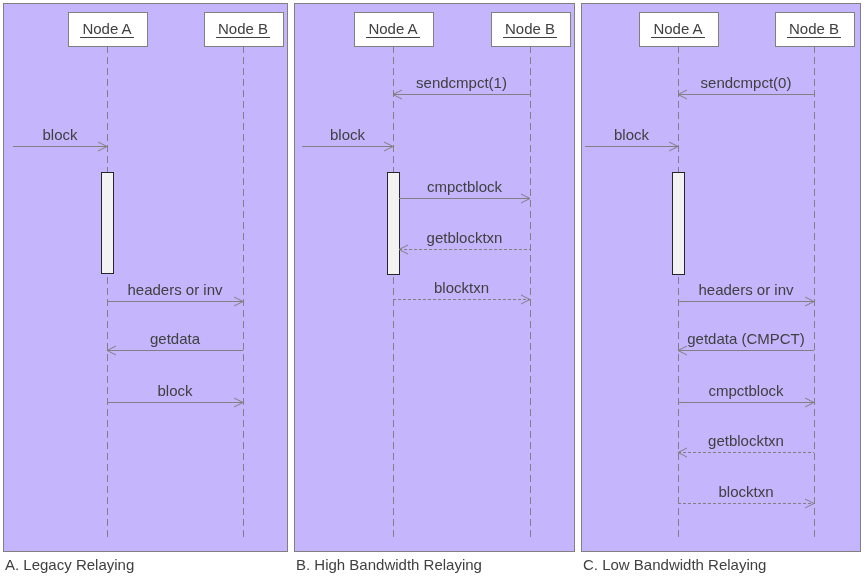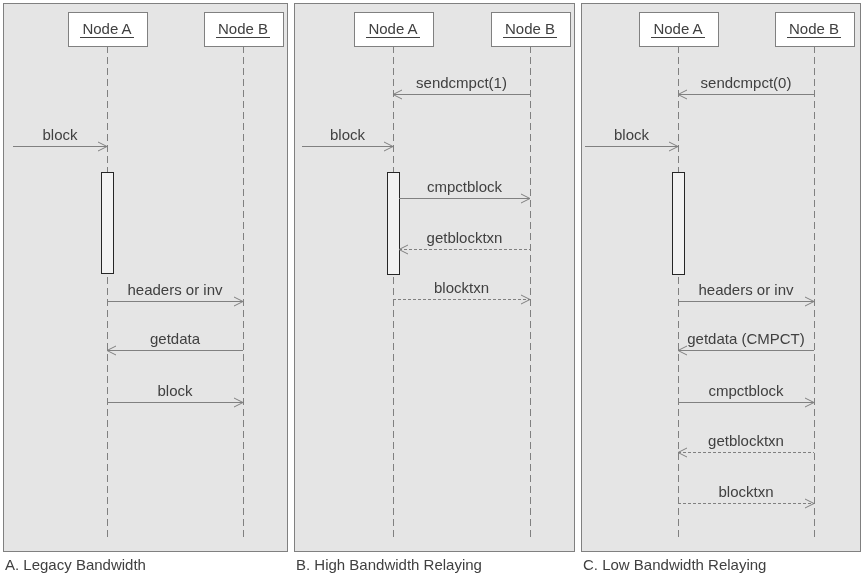--- a/index.html
+++ b/index.html
@@ -19,21 +19,21 @@
     left: 0; top: 0;
     width: 867px;
     height: 581px;
   }
   .panel {
     position: absolute;
     top: 3px;
     height: 549px;
     box-sizing: border-box;
     border: 1px solid #808080;
-    background: #e5e5e5;
+    background: #c4b5fd;
   }
   .panel svg {
     position: absolute;
     left: 0;
     top: 0;
     display: block;
     overflow: visible;
   }
   .caption {
     position: absolute;
@@ -178,16 +178,16 @@
           <text x="165" y="443" text-anchor="middle">getblocktxn</text>
         </g>
         <g>
           <line x1="97" y1="500.5" x2="233" y2="500.5" stroke="#808080" stroke-width="1" shape-rendering="crispEdges" stroke-dasharray="3 2"></line>
           <polyline points="224,496 233,500.5 224,505" fill="none" stroke="#808080" stroke-width="1"></polyline>
           <text x="165" y="494" text-anchor="middle">blocktxn</text>
         </g>
       </svg>
     </div>
 
-  <div class="caption" style="left: 5px; top: 555px;">A. Legacy Bandwidth</div>
+  <div class="caption" style="left: 5px; top: 555px;">A. Legacy Relaying</div>
   <div class="caption" style="left: 296px; top: 555px; text-align: center;">B. High Bandwidth Relaying</div>
   <div class="caption" style="left: 583px; top: 555px; text-align: center;">C. Low Bandwidth Relaying</div>
 </div>
 
 </body></html>

